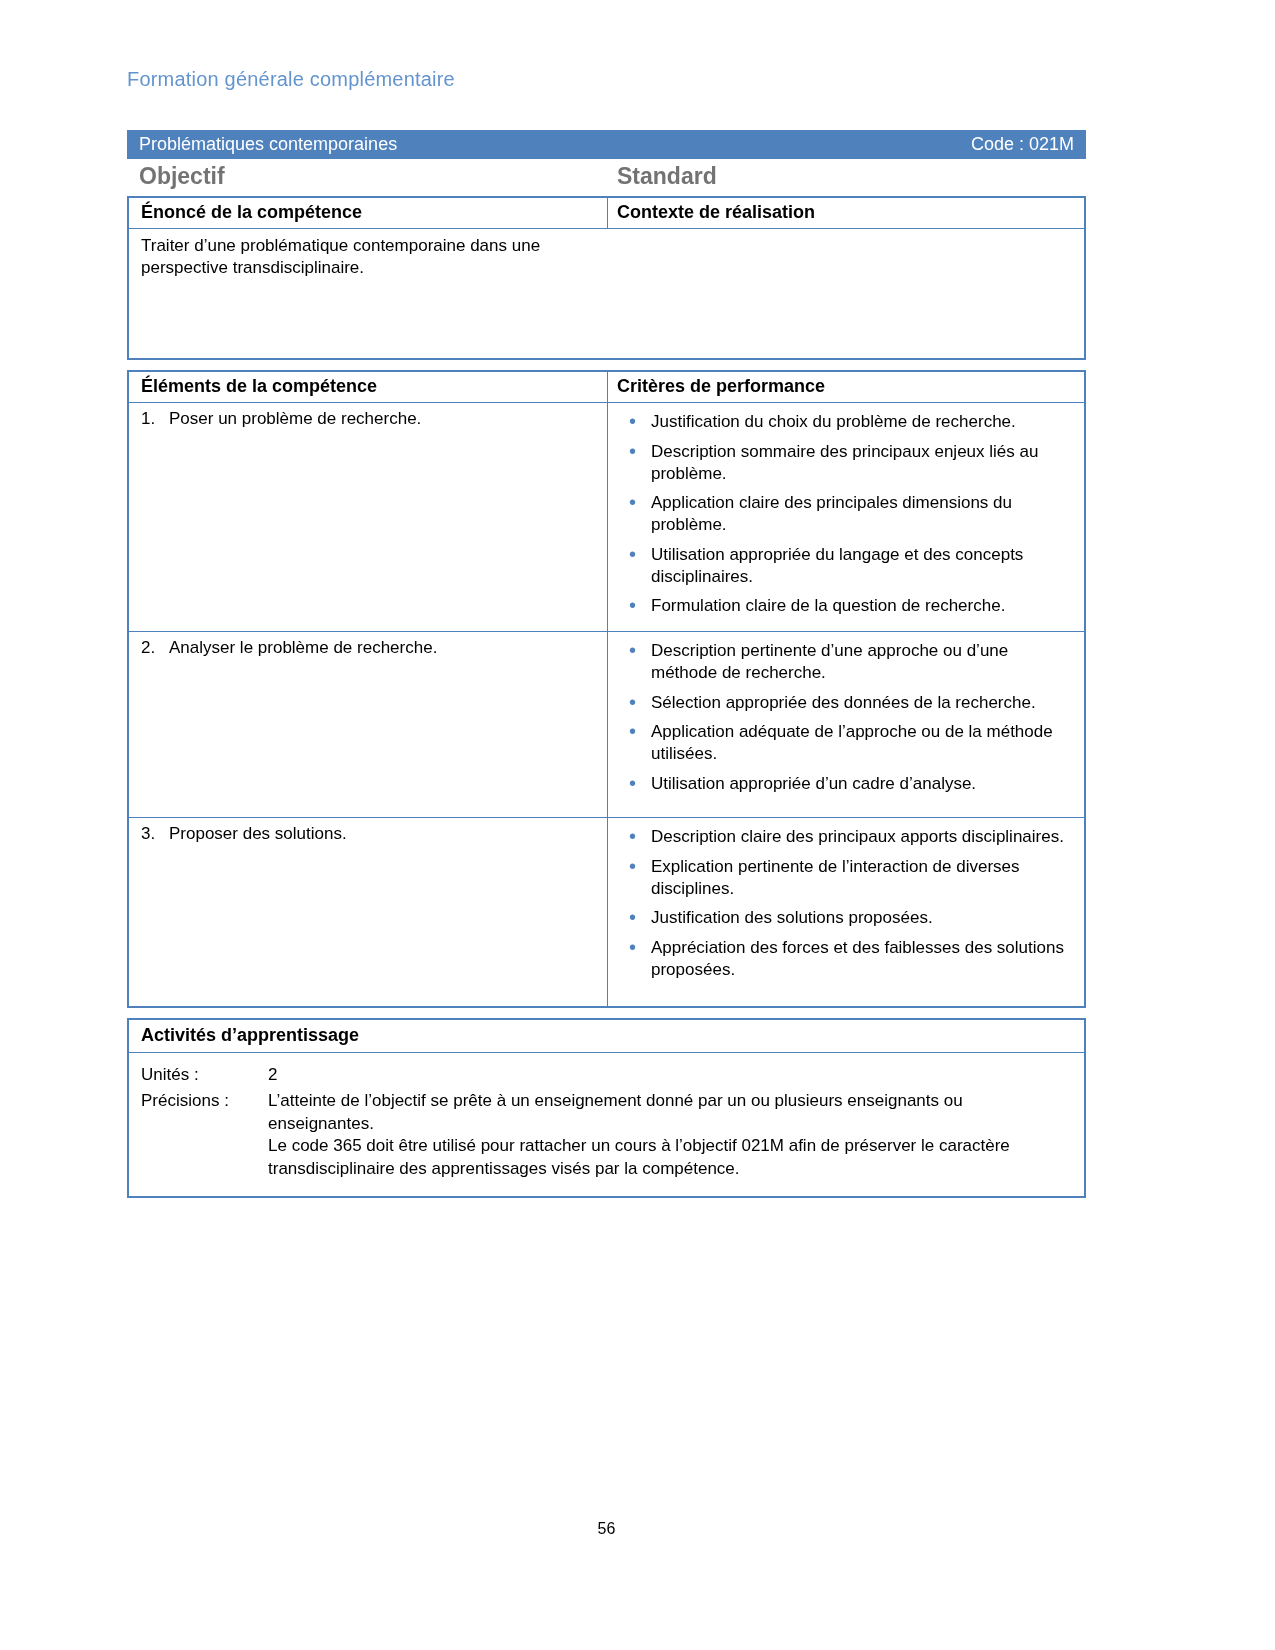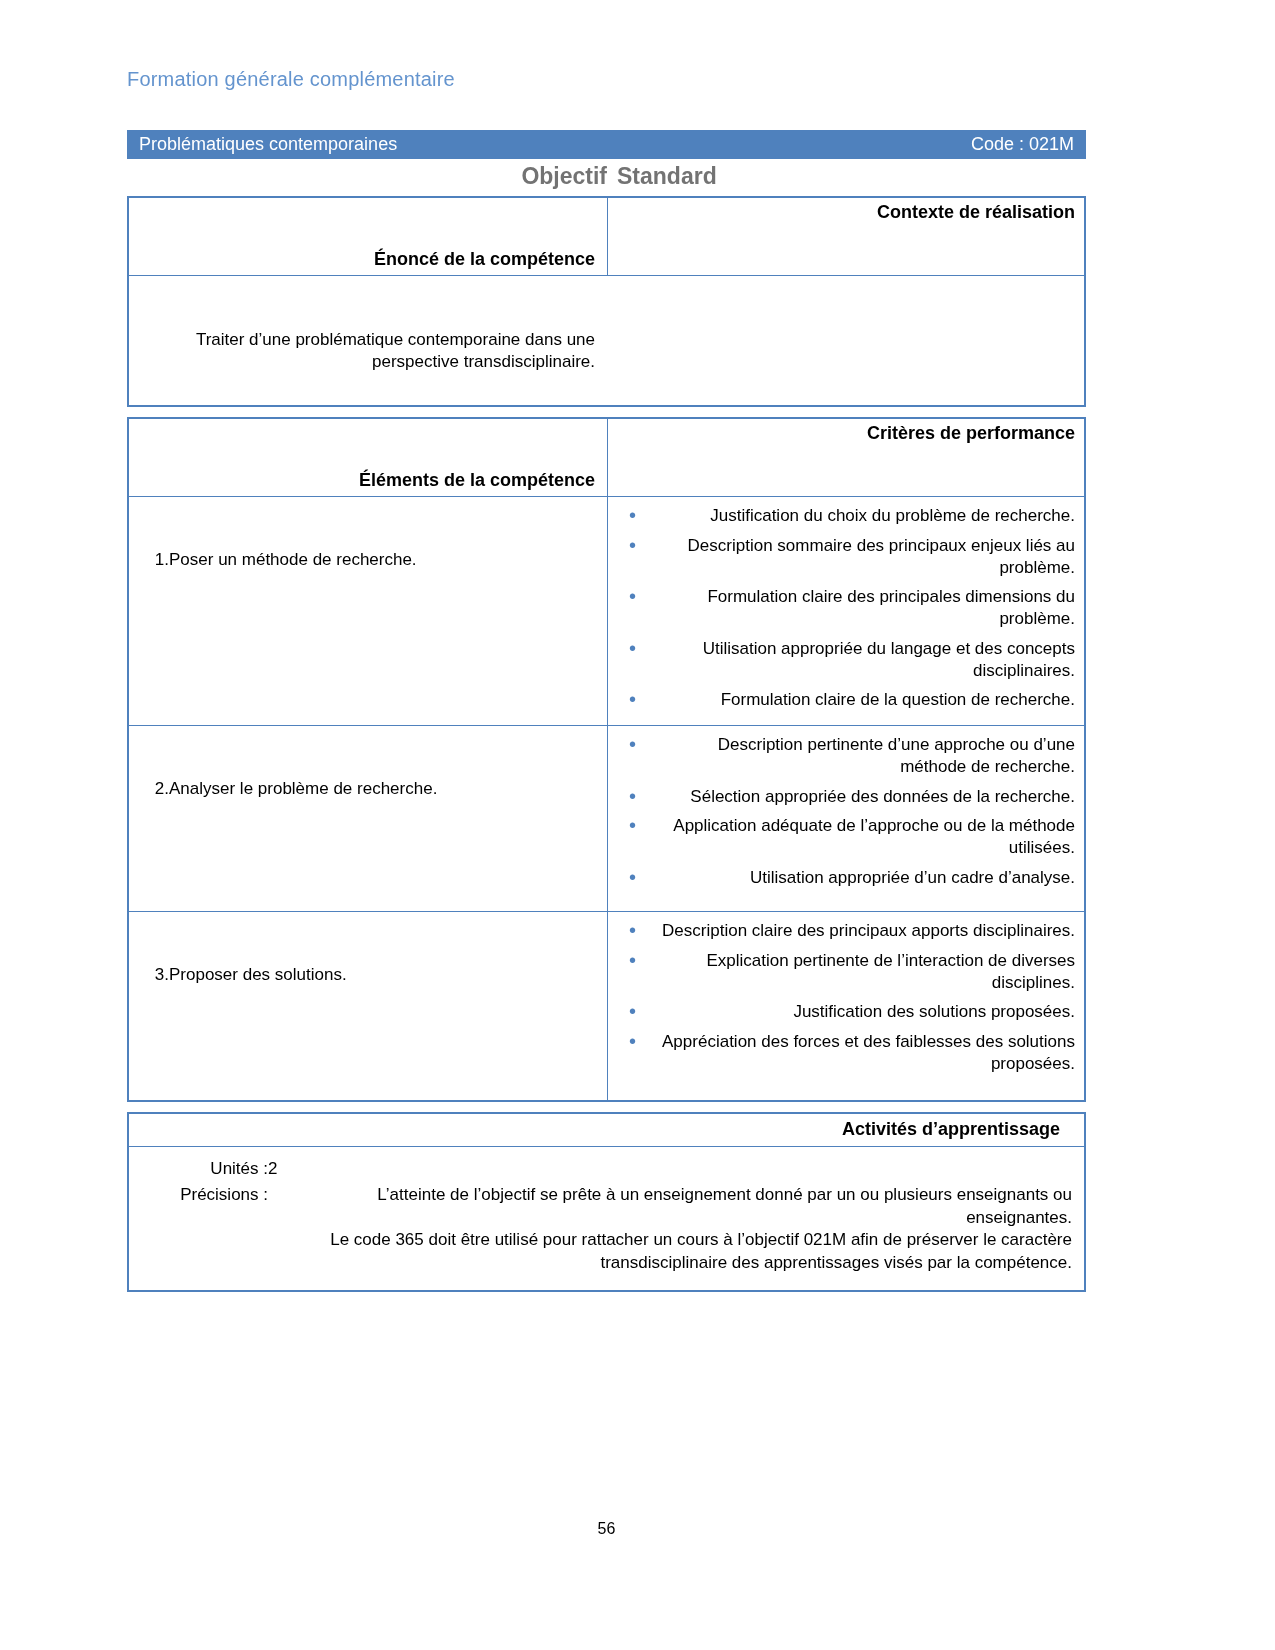--- a/index.html
+++ b/index.html
@@ -6,40 +6,40 @@
   html,body { margin:0; padding:0; }
   body {
     width:1275px; height:1650px; background:#ffffff; position:relative;
     font-family:"Liberation Sans", sans-serif; color:#000000; font-size:17px;
   }
   .doc-header {
     position:absolute; left:127px; top:68px;
     font-size:20px; color:#6494ce; letter-spacing:0.2px;
   }
   .content {
-    position:absolute; left:127px; top:130px; width:959px;text-align:right;
+    position:absolute; left:127px; top:130px; width:959px;
   }
   .title-bar {
     background:#4f81bd; color:#ffffff; height:29px;
     display:flex; align-items:center; justify-content:space-between;
     padding:0 12px; font-size:18px;
   }
   .col-titles { display:flex; padding:4px 0 6px 0; }
   .col-titles .left  { width:480px; padding-left:12px; }
   .col-titles .right { padding-left:10px; }
   .col-title-text { font-size:23px; font-weight:bold; color:#737373; }
 
   .tbl { border:2px solid #4f81bd; width:100%; background:#fff; }
   .tbl + .tbl, .tbl-gap { margin-top:10px; }
 
   .tbl-row { display:flex; align-items:stretch; }
   .tbl-row + .tbl-row { border-top:1px solid #4f81bd; }
   .hdr { font-weight:bold; font-size:18px; }
   .hdr .cell-l, .hdr .cell-r { padding-top:4px; padding-bottom:5px; }
-  .cell-l { width:478px; padding:6px 12px; flex:none;margin-top:47px; }
+  .cell-l { width:478px; padding:6px 12px; flex:none; }
   .cell-r { flex:1; border-left:1px solid #4f81bd; padding:6px 9px; }
 
   .body-min-1 { min-height:130px; }
   .row-h-1 { min-height:208px; }
   .row-h-2 { min-height:186px; }
   .row-h-3 { min-height:189px; }
 
   .numbered { display:flex; }
   .numbered .num { width:28px; flex:none; }
 
@@ -100,28 +100,28 @@
   <div class="tbl">
     <div class="tbl-row hdr">
       <div class="cell-l">Éléments de la compétence</div>
       <div class="cell-r">Critères de performance</div>
     </div>
 
     <div class="tbl-row row-h-1">
       <div class="cell-l">
         <div class="numbered">
           <span class="num">1.</span>
-          <span>Poser un méthode de recherche.</span>
+          <span>Poser un problème de recherche.</span>
         </div>
       </div>
       <div class="cell-r">
         <ul class="bullets">
           <li>Justification du choix du problème de recherche.</li>
           <li>Description sommaire des principaux enjeux liés au problème.</li>
-          <li>Formulation claire des principales dimensions du problème.</li>
+          <li>Application claire des principales dimensions du problème.</li>
           <li>Utilisation appropriée du langage et des concepts disciplinaires.</li>
           <li>Formulation claire de la question de recherche.</li>
         </ul>
       </div>
     </div>
 
     <div class="tbl-row row-h-2">
       <div class="cell-l">
         <div class="numbered">
           <span class="num">2.</span>

